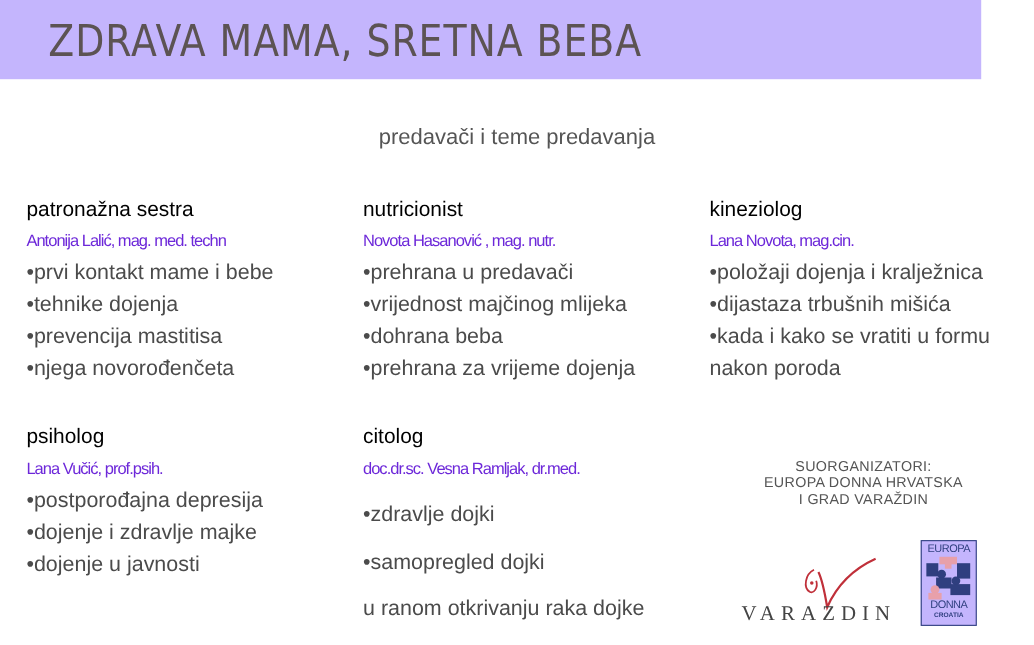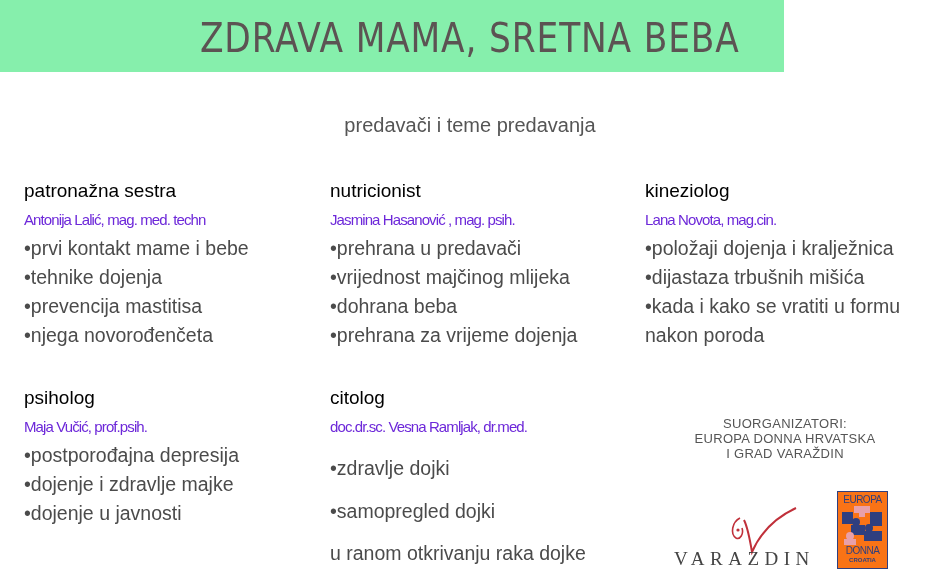--- a/index.html
+++ b/index.html
@@ -4,23 +4,23 @@
   <style>
     html, body { margin: 0; padding: 0; }
     body {
       width: 940px; height: 586px; overflow: hidden;
       background: #ffffff;
       font-family: "Liberation Sans", sans-serif;
       color: #4b4b4b;
       position: relative;
     }
     .banner {
-      position: absolute; left: 0; top: 0; width: 784px; height: 72px;
-      background: #86efac;
-      display: flex; align-items: center; justify-content: flex-end;
+      position: absolute; left: 0; top: 0; width: 892px; height: 72px;
+      background: #c4b5fd;
+      display: flex; align-items: center; justify-content: flex-start;
     }
     .banner-title {
       font-family: "DejaVu Sans", sans-serif;
       font-size: 40px; letter-spacing: 1px;
       color: #5c5353;
       transform: scaleX(0.86);
       white-space: nowrap;
       margin-top: 4px;
     }
     .subtitle {
@@ -53,21 +53,21 @@
     .logo-varazdin {
       position: absolute; left: 674px; top: 500px; width: 150px; height: 76px;
     }
     .logo-varazdin .vz-text {
       position: absolute; left: 0; bottom: 6px; width: 150px; text-align: left;
       font-family: "Liberation Serif", serif; font-size: 19px; letter-spacing: 5.5px;
       color: #444;
     }
     .logo-ed {
       position: absolute; left: 837px; top: 491px; width: 51px; height: 78px;
-      border: 1.5px solid #2f3f7f; background: #f97316;
+      border: 1.5px solid #2f3f7f; background: #c4b5fd;
       box-sizing: border-box;
     }
     .ed-top, .ed-bot, .ed-cro {
       position: absolute; left: 0; width: 100%; text-align: center;
       color: #2f3f7f; font-family: "Liberation Sans", sans-serif;
     }
     .ed-top { top: 2px; font-size: 10px; letter-spacing: -0.5px; }
     .ed-bot { top: 53px; font-size: 10px; letter-spacing: -0.5px; }
     .ed-cro { top: 65px; font-size: 6px; font-weight: bold; }
     .ed-art { position: absolute; left: 4px; top: 14px; }
@@ -85,39 +85,39 @@
   <div class="role">patronažna sestra</div>
   <div class="name">Antonija Lalić, mag. med. techn</div>
   <div class="item">•prvi kontakt mame i bebe</div>
   <div class="item">•tehnike dojenja</div>
   <div class="item">•prevencija mastitisa</div>
   <div class="item">•njega novorođenčeta</div>
 </div>
 
 <div class="block b2">
   <div class="role">nutricionist</div>
-  <div class="name">Jasmina Hasanović , mag. psih.</div>
+  <div class="name">Novota Hasanović , mag. nutr.</div>
   <div class="item">•prehrana u predavači</div>
   <div class="item">•vrijednost majčinog mlijeka</div>
   <div class="item">•dohrana beba</div>
   <div class="item">•prehrana za vrijeme dojenja</div>
 </div>
 
 <div class="block b3">
   <div class="role">kineziolog</div>
   <div class="name">Lana Novota, mag.cin.</div>
   <div class="item">•položaji dojenja i kralježnica</div>
   <div class="item">•dijastaza trbušnih mišića</div>
   <div class="item">•kada i kako se vratiti u formu</div>
   <div class="item">nakon poroda</div>
 </div>
 
 <div class="block b4">
   <div class="role">psiholog</div>
-  <div class="name">Maja Vučić, prof.psih.</div>
+  <div class="name">Lana Vučić, prof.psih.</div>
   <div class="item">•postporođajna depresija</div>
   <div class="item">•dojenje i zdravlje majke</div>
   <div class="item">•dojenje u javnosti</div>
 </div>
 
 <div class="block b5">
   <div class="role">citolog</div>
   <div class="name">doc.dr.sc. Vesna Ramljak, dr.med.</div>
   <div class="item">•zdravlje dojki</div>
   <div class="item">•samopregled dojki</div>

